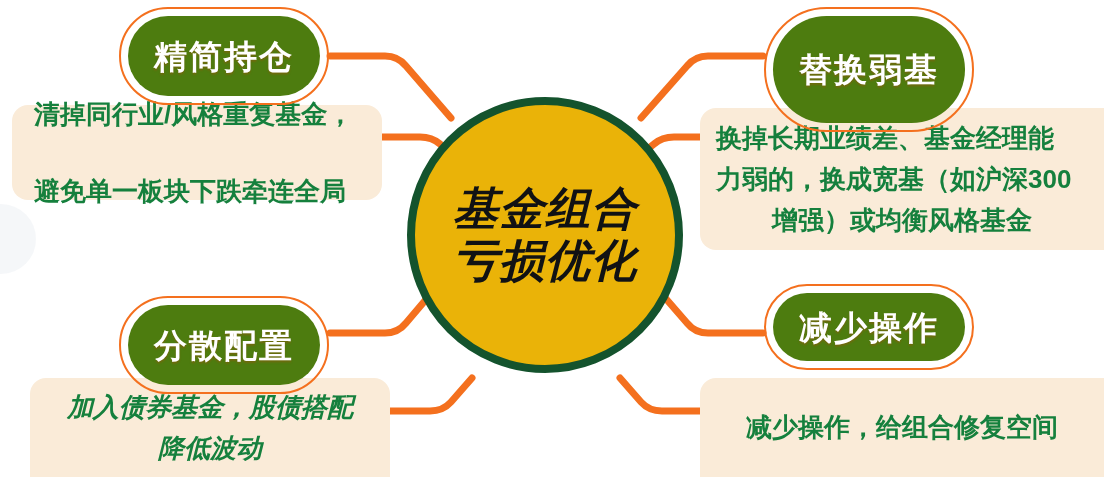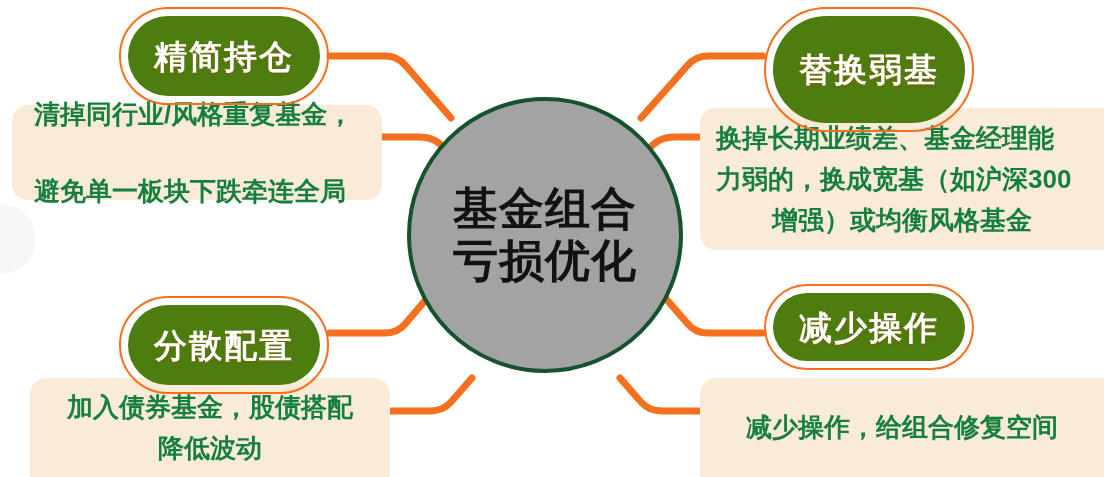--- a/index.html
+++ b/index.html
@@ -17,25 +17,26 @@
     background:#f2f4f7;opacity:.75;
   }
 
   
   #wires{position:absolute;left:0;top:0;width:1104px;height:477px;}
 
   
   .hub{
     position:absolute;left:407px;top:97px;width:276px;height:276px;
     border-radius:50%;
-    border:4px solid #14532d;
-    background:#a3a3a3;
+    border:8px solid #14532d;
+    background:#eab308;
     box-sizing:border-box;
     display:flex;flex-direction:column;align-items:center;justify-content:center;
     z-index:3;
+    font-style:italic;
   }
   .hub-line{
     font-size:45px;line-height:52px;font-weight:bold;color:#111214;
     letter-spacing:1px;white-space:nowrap;
   }
 
   
   .pill-wrap{position:absolute;z-index:4;}
   .pill-ring{
     position:absolute;left:0;top:0;right:0;bottom:0;
@@ -74,21 +75,21 @@
   }
   .card-tl .card-text{text-align:left;}
   .card-tr{
     left:700px;top:108px;width:404px;height:142px;
     border-radius:16px 0 0 16px;padding:0 16px 0 16px;
   }
   .card-tr .card-text{text-align:left;}
   .card-tr .card-text .last{display:block;text-align:center;}
   .card-bl{
     left:30px;top:378px;width:360px;height:99px;
-    border-radius:16px 16px 0 0;padding:0 34px;
+    border-radius:16px 16px 0 0;padding:0 34px;font-style:italic;
   }
   .card-bl .card-text{text-align:center;}
   .card-br{
     left:700px;top:378px;width:404px;height:99px;
     border-radius:16px 0 0 0;padding:0 18px;
   }
   .card-br .card-text{text-align:center;}
 </style>
 </head>
 <body>

